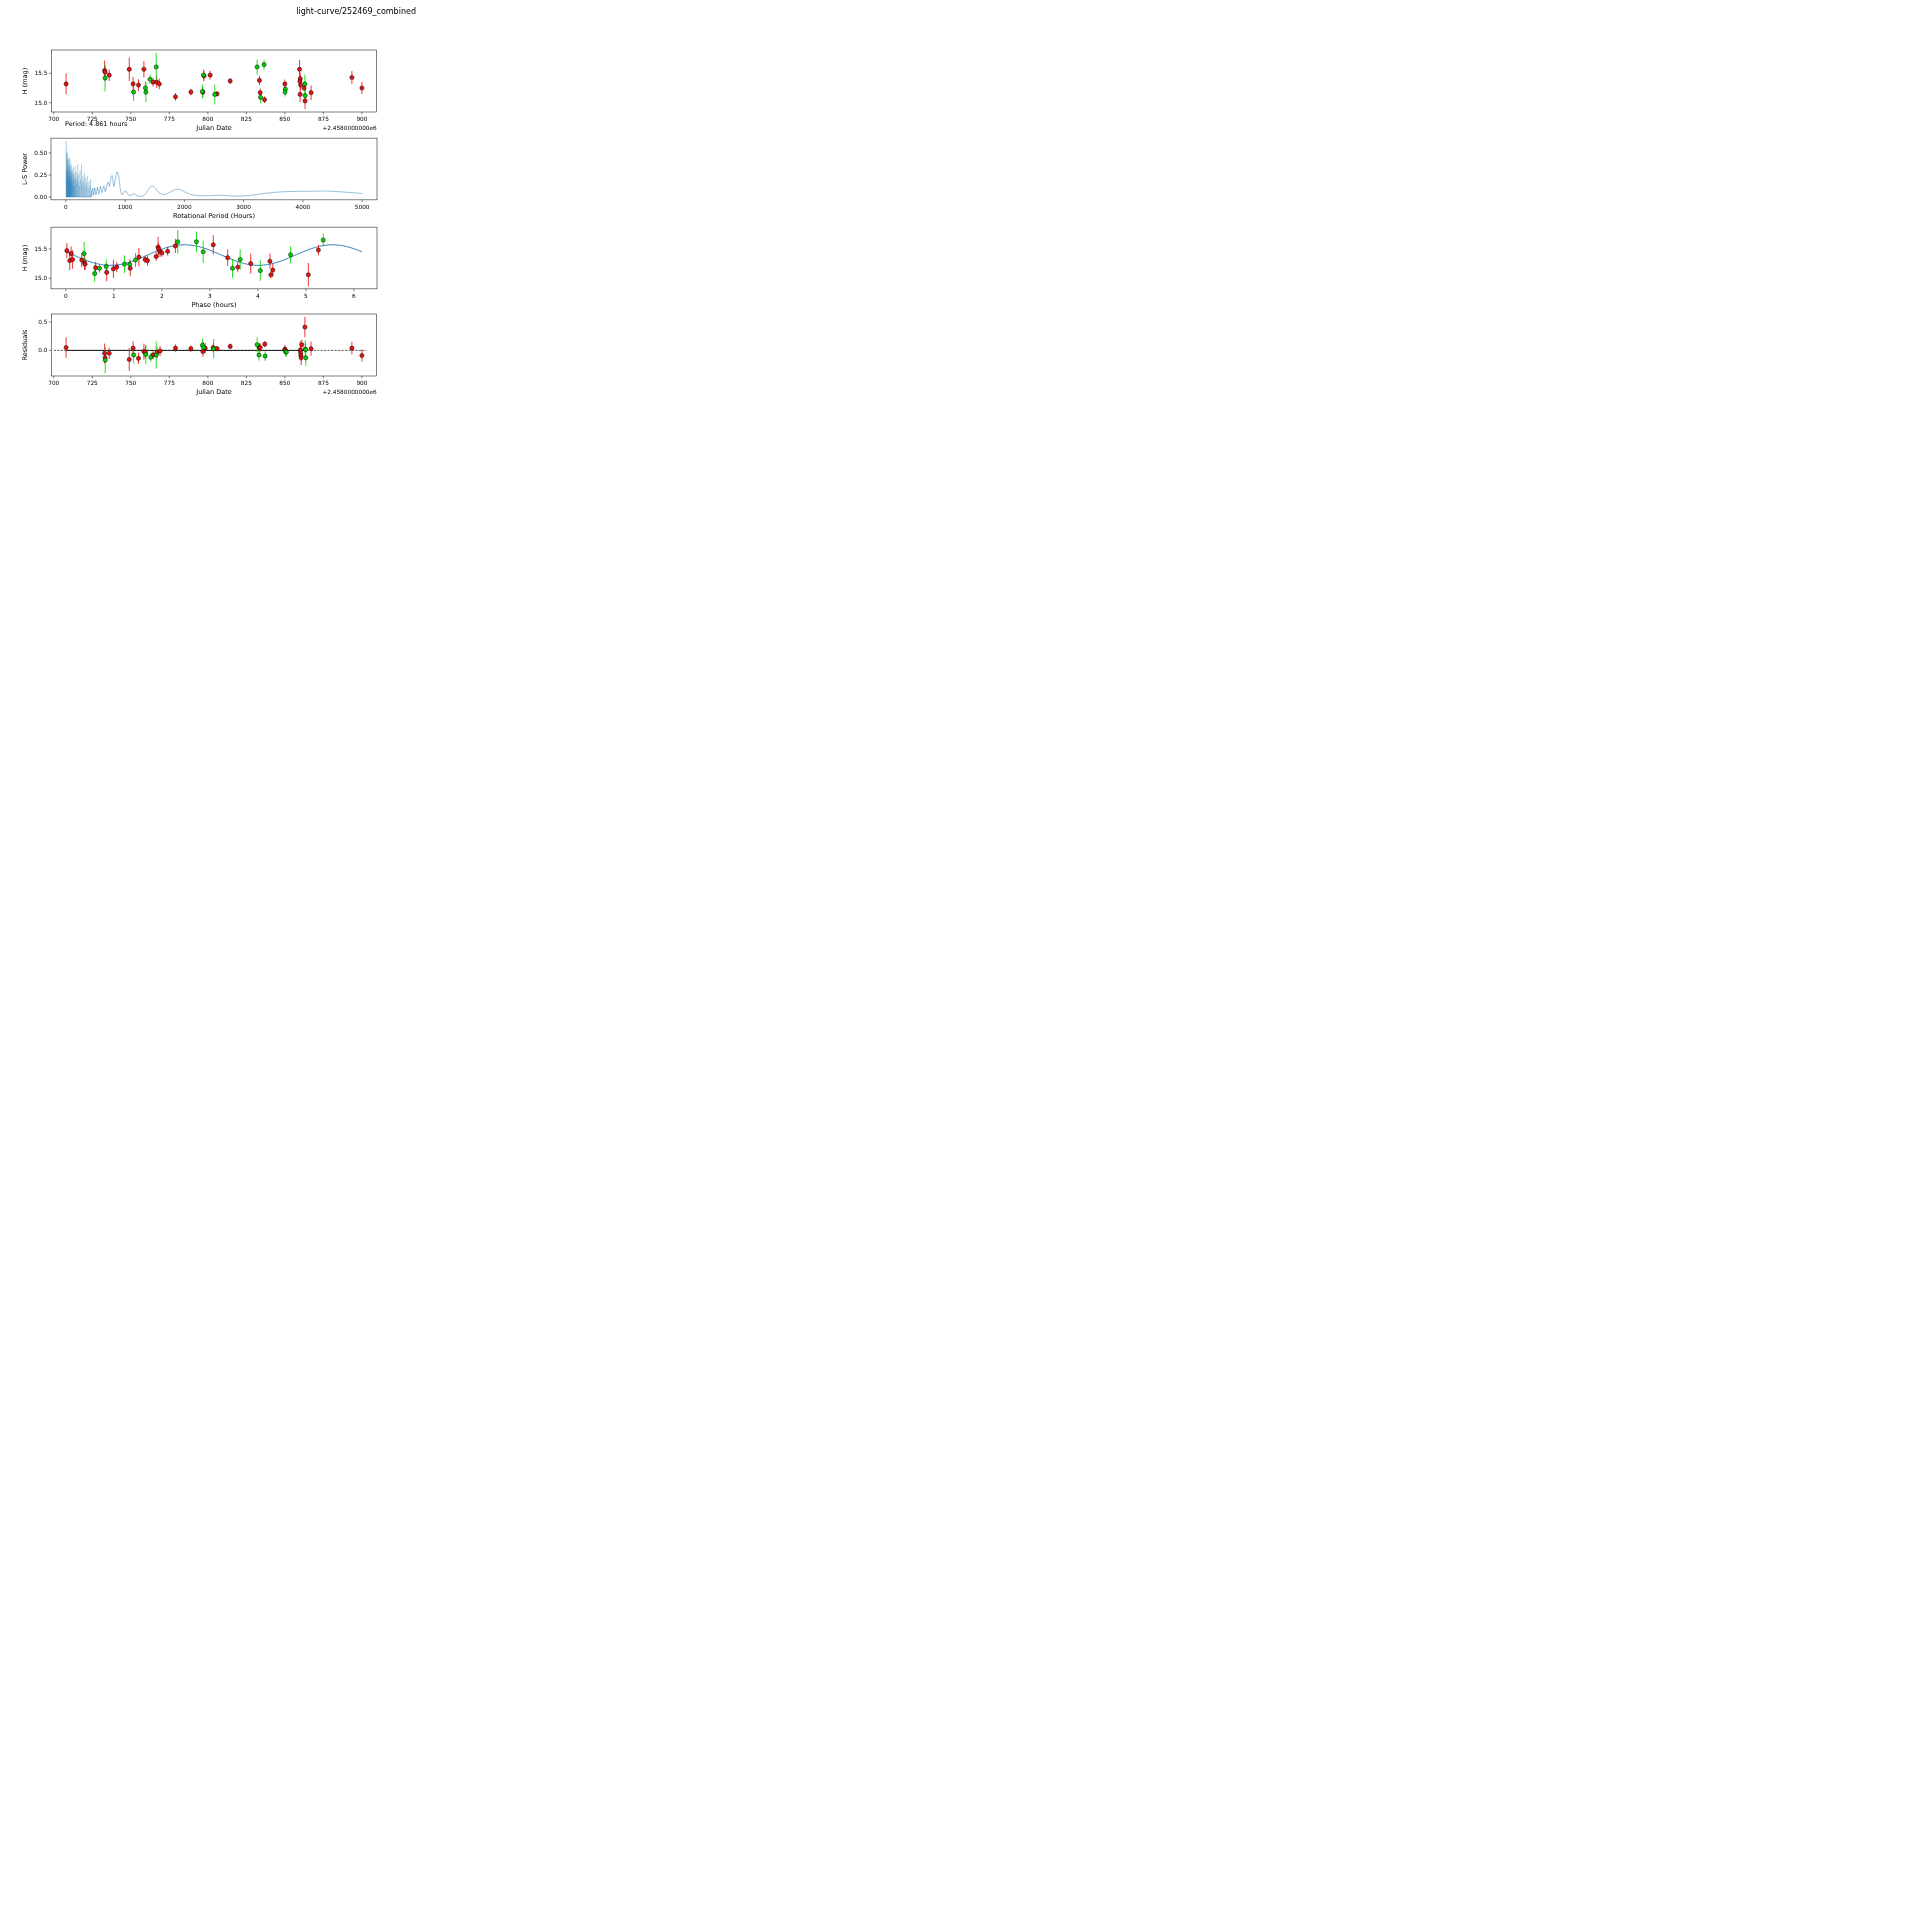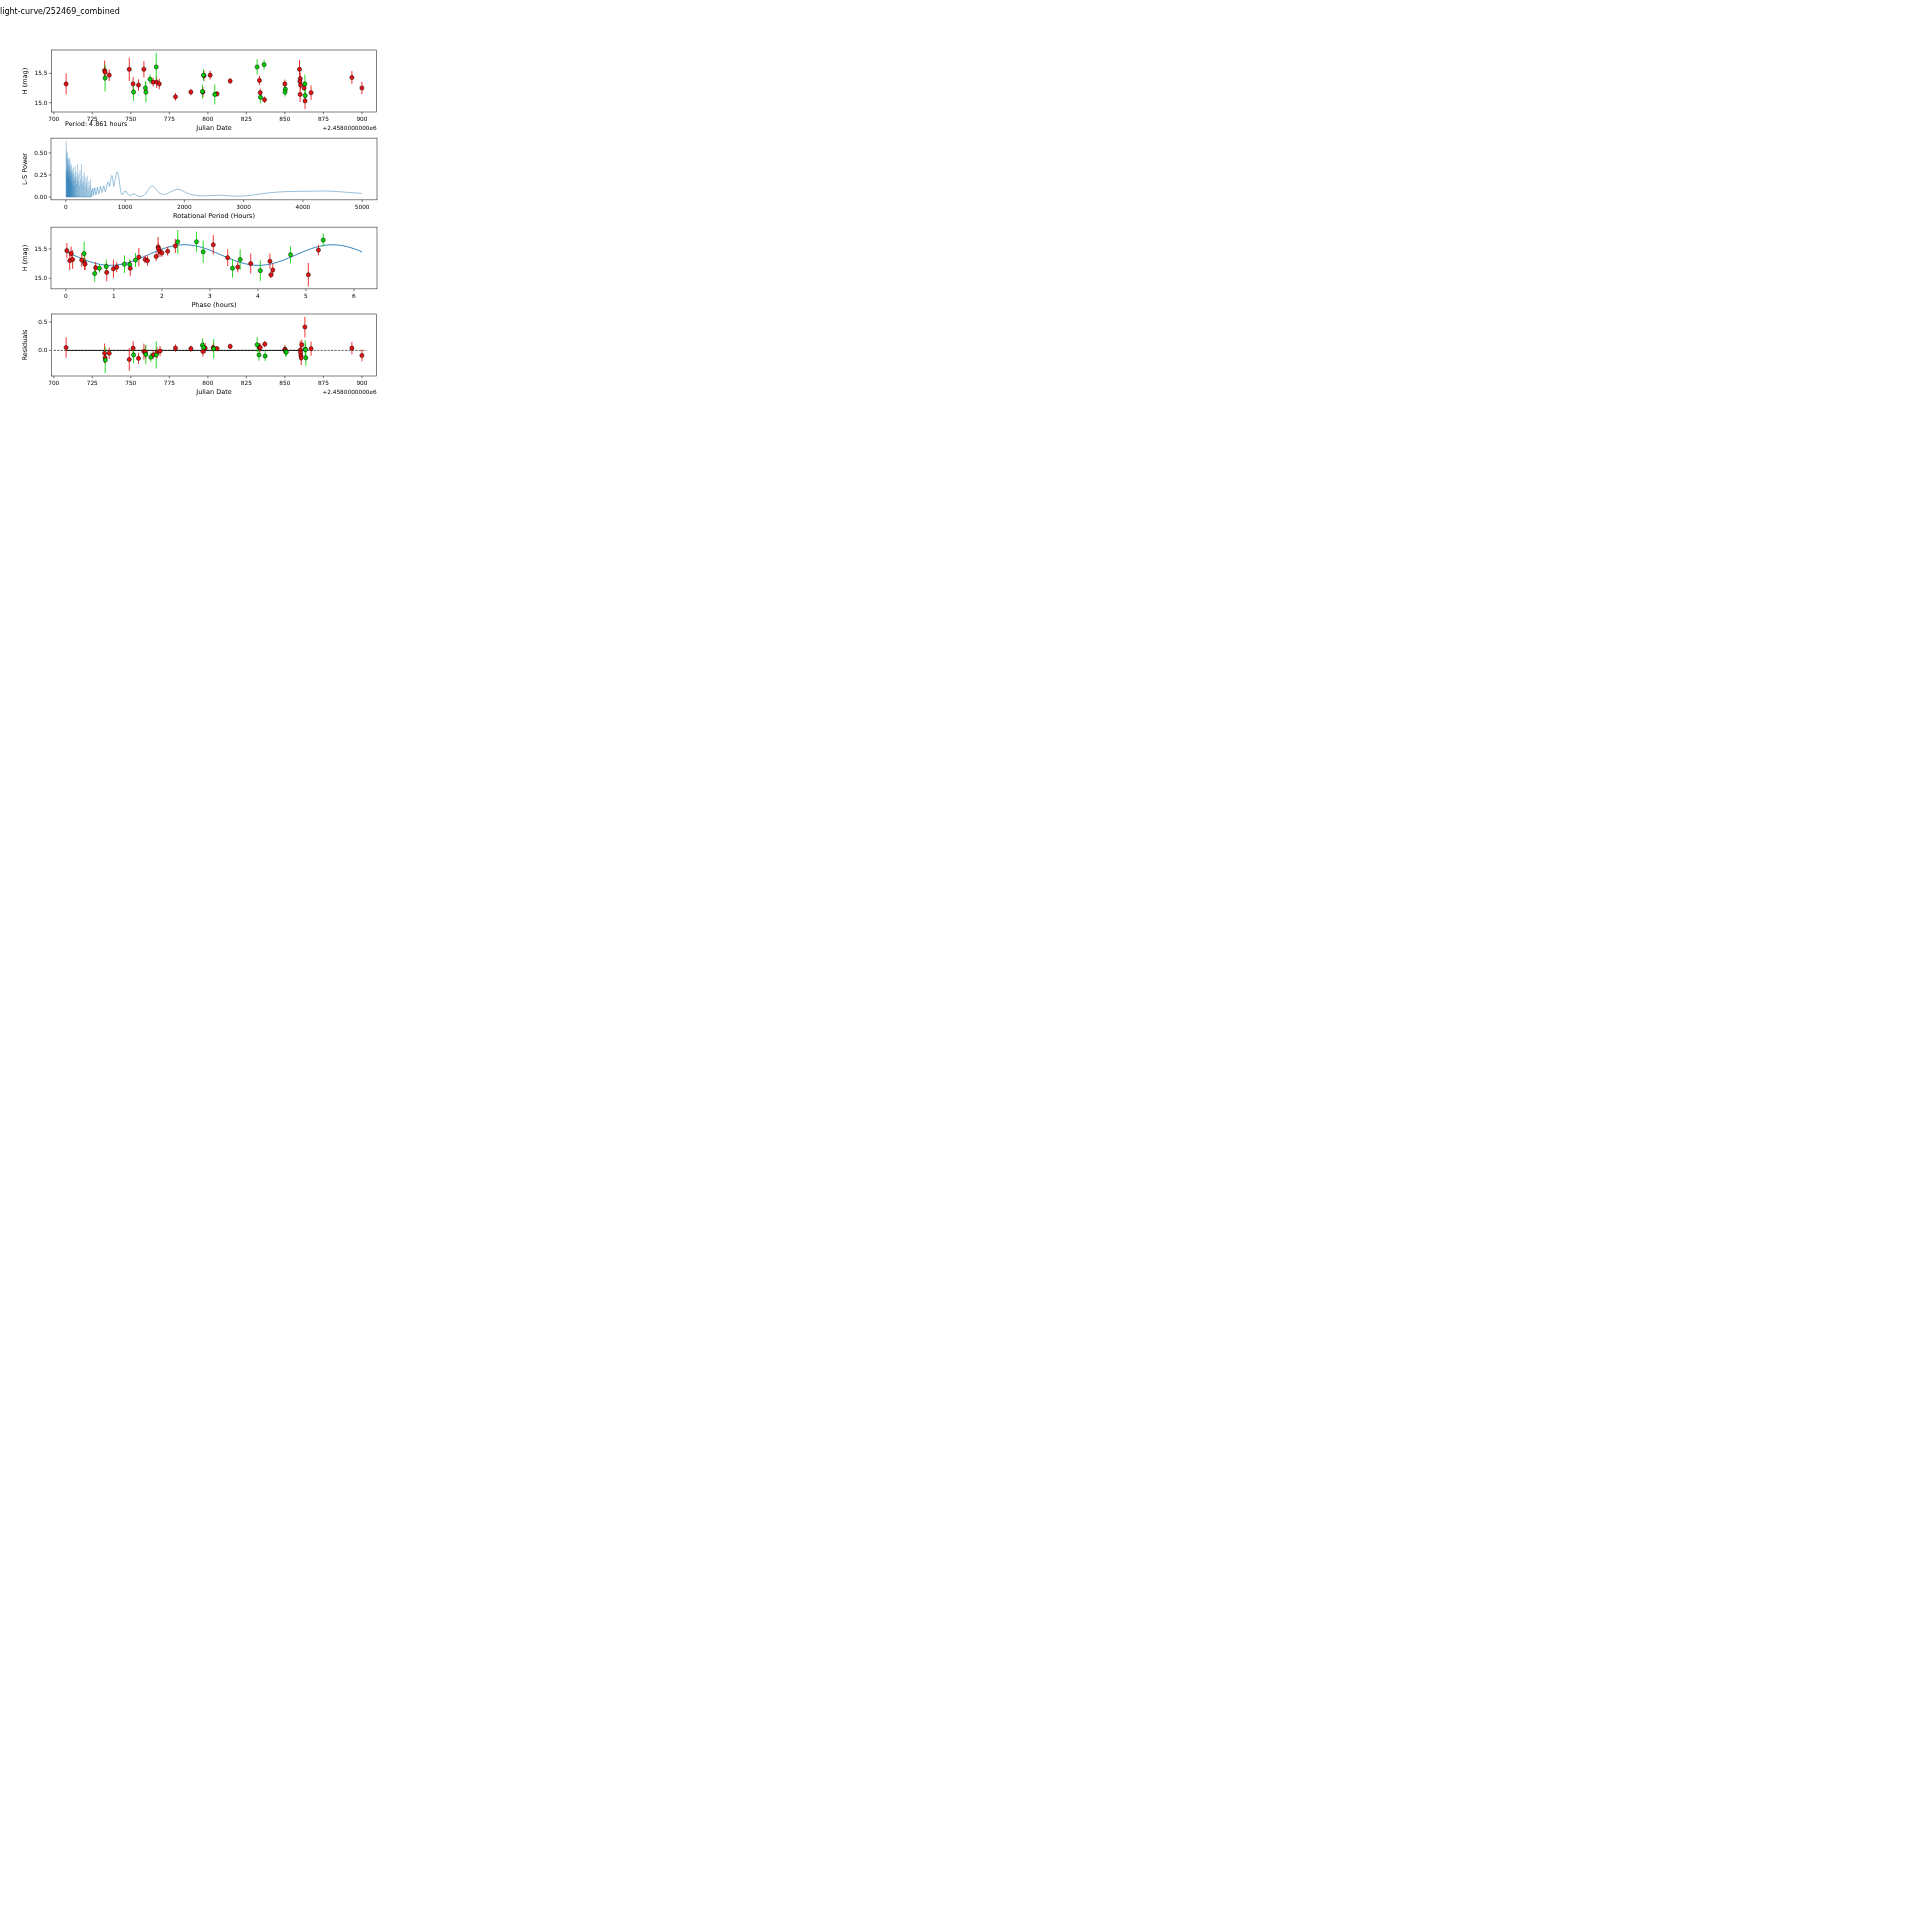--- a/index.html
+++ b/index.html
@@ -1,18 +1,18 @@
 <!DOCTYPE html>
 <html style="font-size:6.2px"><head>
 <meta charset="utf-8">
 <style>
   html,body{margin:0;padding:0;background:#ffffff;}
   #figure{position:relative;width:416px;height:416px;background:#ffffff;
           font-family:"DejaVu Sans","Liberation Sans",sans-serif;overflow:hidden;}
-  #figure-title{position:absolute;top:7px;left:0;width:416px;text-align:left;
+  #figure-title{position:absolute;top:7px;left:0;width:416px;text-align:right;
           font-size:8px;color:#000;}
   #period-annotation{position:absolute;left:65px;top:120px;font-size:6.4px;color:#000;}
   svg.plot{position:absolute;overflow:visible;}
   svg.plot text{font-family:"DejaVu Sans","Liberation Sans",sans-serif;fill:#000;}
   text.ticklab{font-size:15px;}
   text.axlab{font-size:17px;}
   text.offsetlab{font-size:15px;}
 </style>
 </head>
 <body>

